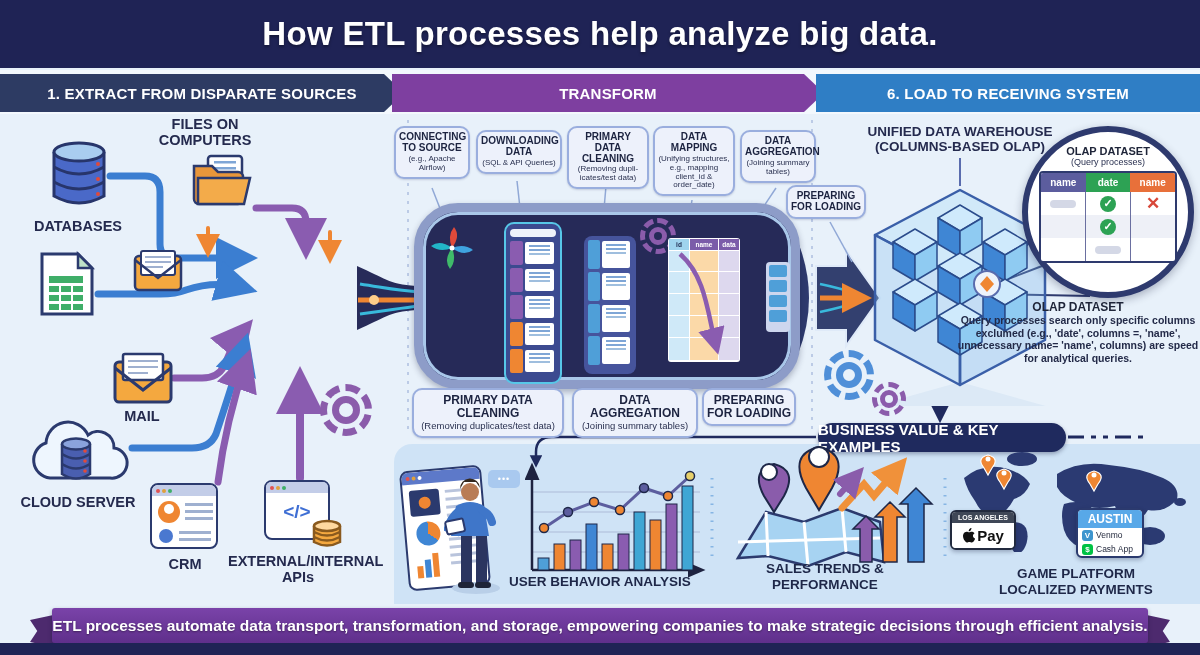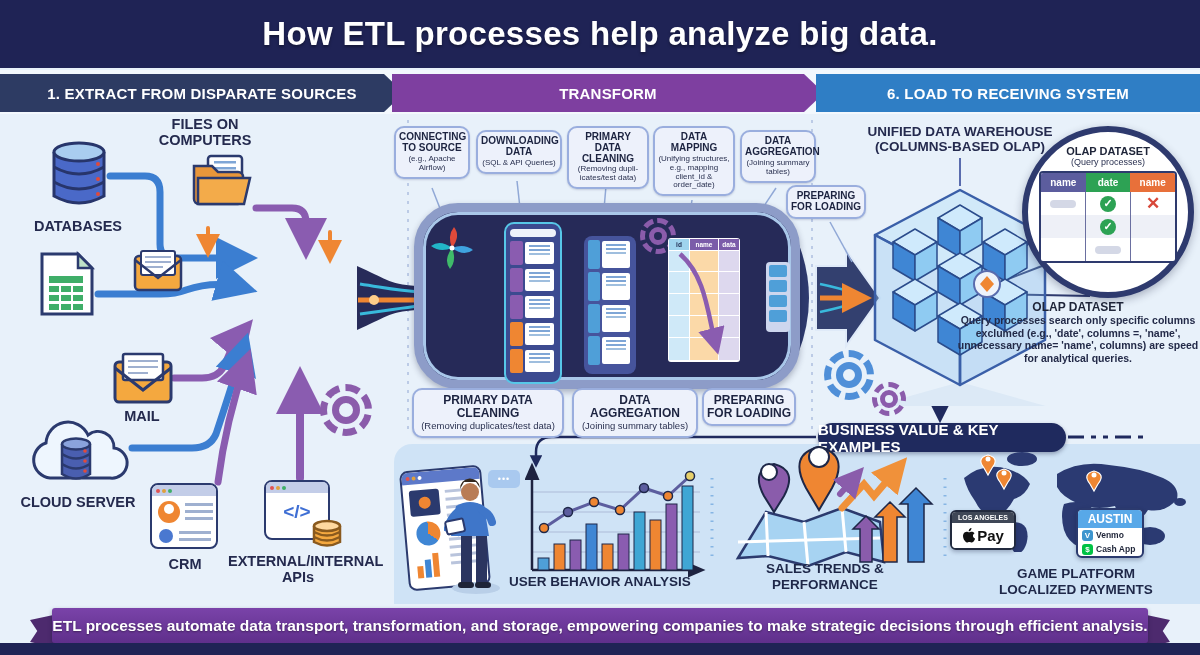--- a/index.html
+++ b/index.html
@@ -40,21 +40,21 @@
   .ztab-r div{flex:1;display:flex;align-items:center;justify-content:center;height:100%;border-left:1.5px solid #6a6fa0;}
   .ztab-r div:first-child{border-left:none;}
   .zpill{width:26px;height:8px;border-radius:4px;background:#d4d8e6;}
   .zchk{width:16px;height:16px;border-radius:50%;background:#2da254;color:#fff;font-size:11px;font-weight:bold;display:flex;align-items:center;justify-content:center;}
   .zx{color:#d8483a;font-weight:bold;font-size:17px;}
   
   .badge{background:#fff;border:2px solid #222a3e;border-radius:6px;overflow:hidden;box-shadow:0 2px 4px rgba(20,25,60,.3);}
   .badge-h{color:#fff;font-weight:bold;text-align:center;padding:2px 0;}
   .payrow{display:flex;align-items:center;gap:3px;padding:1.5px 4px;}
   .payicon{width:11px;height:11px;border-radius:3px;color:#fff;font-size:8px;font-weight:bold;display:flex;align-items:center;justify-content:center;}
-  .paytxt{font-size:8.5px;font-weight:bold;color:#1e2438;}
+  .paytxt{font-size:8.5px;font-weight:normal;color:#1e2438;}
   
   .biz-lbl{color:#1e2748;font-weight:bold;font-size:13.5px;text-align:center;line-height:1.15;}
   
   #ribbon{left:52px;top:608px;width:1096px;height:35px;background:linear-gradient(#7a43a9,#5f2f8b);border-radius:3px;display:flex;align-items:center;justify-content:center;box-shadow:0 2px 4px rgba(20,25,60,.4);}
   #ribbon span{color:#fff;font-weight:bold;font-size:15.5px;text-shadow:0 1px 2px rgba(0,0,0,.4);}
   .fold{width:28px;height:34px;background:#4d2a6e;top:614px;}
   #footer-strip{left:0;top:643px;width:1200px;height:12px;background:#1f2355;}
 </style>
 </head>
 <body>

